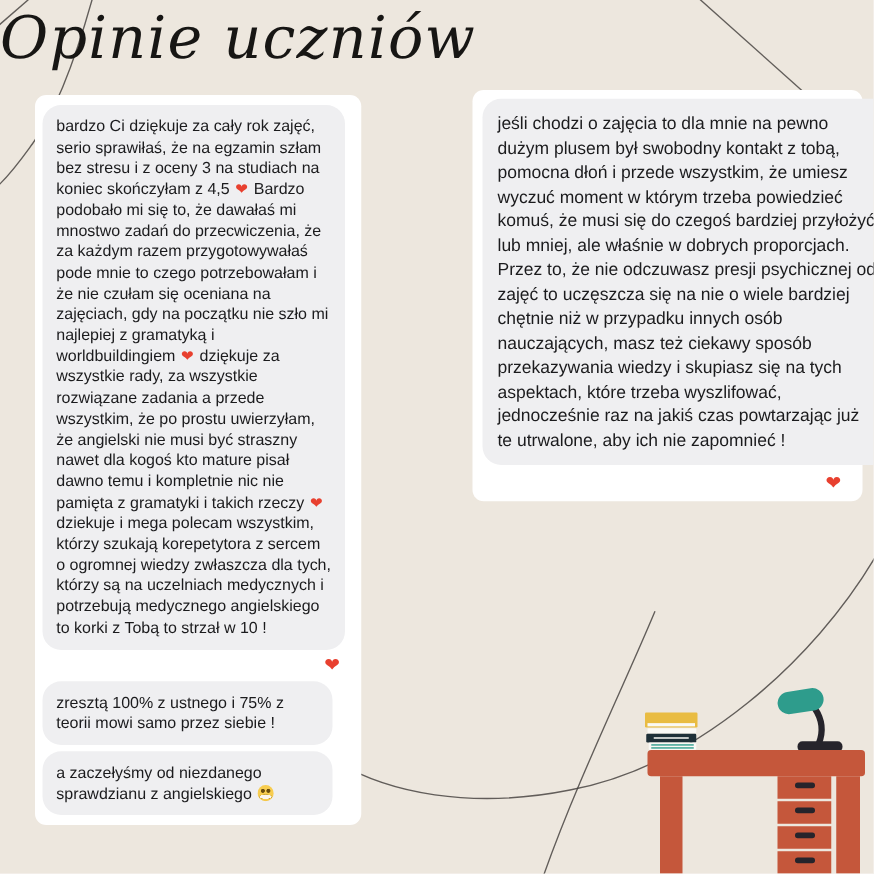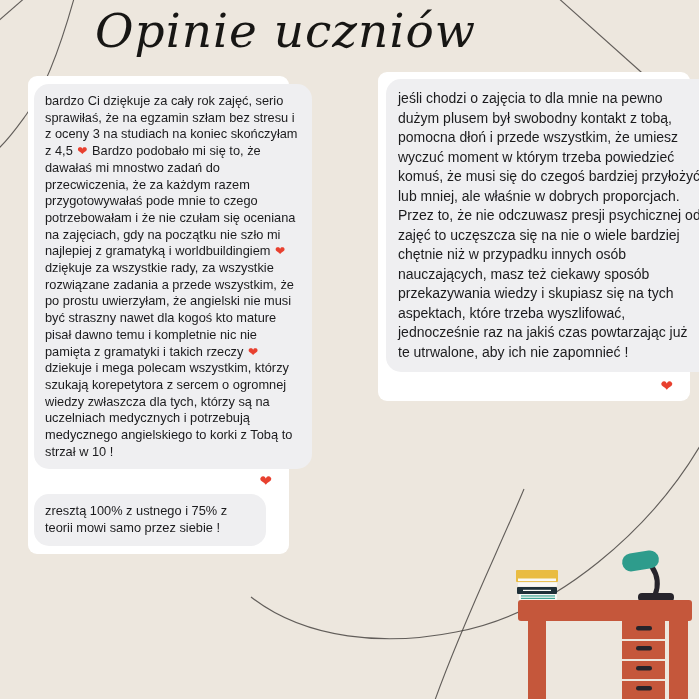--- a/index.html
+++ b/index.html
@@ -11,35 +11,35 @@
   .canvas{
     position:relative; width:699px; height:699px; overflow:hidden;
     background:var(--bg,#EDE7DE);
     font-family:"Liberation Sans", sans-serif;
     color:var(--text,#1B1B1D);
   }
   .decor{position:absolute;left:0;top:0;width:699px;height:699px;}
   .decor path{fill:none;stroke:var(--line,#3F3B38);stroke-width:1.1;opacity:.8;}
   .title{
     position:absolute; top:0; left:0; width:571px; margin:0;
-    text-align:center; font-family:"DejaVu Serif", serif; font-style:italic;
+    font-family:"DejaVu Serif", serif; font-style:italic;
     font-weight:500; font-size:47px; line-height:62px; color:#171614;
     letter-spacing:1px;
   }
   .card{
     position:absolute; background:var(--card,#fff); border-radius:9px;
     display:flex; flex-direction:column; align-items:flex-start;
   }
   .card-left{left:28px; top:76px; width:255px; padding:8px 0 8px 6px; gap:5px;}
   .card-right{left:378px; top:72px; width:296px; padding:7px 8px 6px 8px; gap:4px;}
   .bubble{
     background:var(--bubble,#EFEFF1); border-radius:15px; box-sizing:border-box;
     white-space:pre-line;
   }
-  .card-left .bubble{width:278px; padding:9px 11px; font-size:12.8px; line-height:16.7px;}
+  .card-left .bubble{width:242px; padding:9px 11px; font-size:12.8px; line-height:16.7px;}
   .card-left .bubble.small{width:-moz-fit-content;width:fit-content;max-width:232px;}
   .card-right .bubble{width:328px; padding:10px 12px; font-size:14px; line-height:19.5px;}
   .em-heart{
     color:var(--heart,#E8402F);
     font-family:"DejaVu Sans", sans-serif;
     font-size:0.95em; padding:0 1px;
   }
   .reaction{
     align-self:flex-end; font-size:15px; line-height:15px;
   }
@@ -68,20 +68,21 @@
     <path d="M 700,446 C 652,527 558,613 456,632 C 386,646 306,640 251,597"></path>
     <path d="M 524,489 C 499,549 462,624 435,700"></path>
   </svg>
 
   <h1 class="title">Opinie uczniów</h1>
 
   <div class="card card-left">
     <div class="bubble">bardzo Ci dziękuje za cały rok zajęć, serio sprawiłaś, że na egzamin szłam bez stresu i z oceny 3 na studiach na koniec skończyłam z 4,5 <span class="em-heart">❤</span> Bardzo podobało mi się to, że dawałaś mi mnostwo zadań do przecwiczenia, że za każdym razem przygotowywałaś pode mnie to czego potrzebowałam i że nie czułam się oceniana na zajęciach, gdy na początku nie szło mi najlepiej z gramatyką i worldbuildingiem <span class="em-heart">❤</span> dziękuje za wszystkie rady, za wszystkie rozwiązane zadania a przede wszystkim, że po prostu uwierzyłam, że angielski nie musi być straszny nawet dla kogoś kto mature pisał dawno temu i kompletnie nic nie pamięta z gramatyki i takich rzeczy <span class="em-heart">❤</span> dziekuje i mega polecam wszystkim, którzy szukają korepetytora z sercem o ogromnej wiedzy zwłaszcza dla tych, którzy są na uczelniach medycznych i potrzebują medycznego angielskiego to korki z Tobą to strzał w 10 !</div>
     <span class="reaction em-heart">❤</span>
     <div class="bubble small">zresztą 100% z ustnego i 75% z teorii mowi samo przez siebie !</div>
+    <div class="bubble small">a zaczełyśmy od niezdanego sprawdzianu z angielskiego <span class="em-face"></span></div>
   </div>
 
   <div class="card card-right">
     <div class="bubble">jeśli chodzi o zajęcia to dla mnie na pewno dużym plusem był swobodny kontakt z tobą, pomocna dłoń i przede wszystkim, że umiesz wyczuć moment w którym trzeba powiedzieć komuś, że musi się do czegoś bardziej przyłożyć lub mniej, ale właśnie w dobrych proporcjach. Przez to, że nie odczuwasz presji psychicznej od zajęć to uczęszcza się na nie o wiele bardziej chętnie niż w przypadku innych osób nauczających, masz też ciekawy sposób przekazywania wiedzy i skupiasz się na tych aspektach, które trzeba wyszlifować, jednocześnie raz na jakiś czas powtarzając już te utrwalone, aby ich nie zapomnieć !</div>
     <span class="reaction em-heart">❤</span>
   </div>
 
   <svg class="desk-illustration" viewBox="0 0 200 160" aria-hidden="true">
 
     <g>

